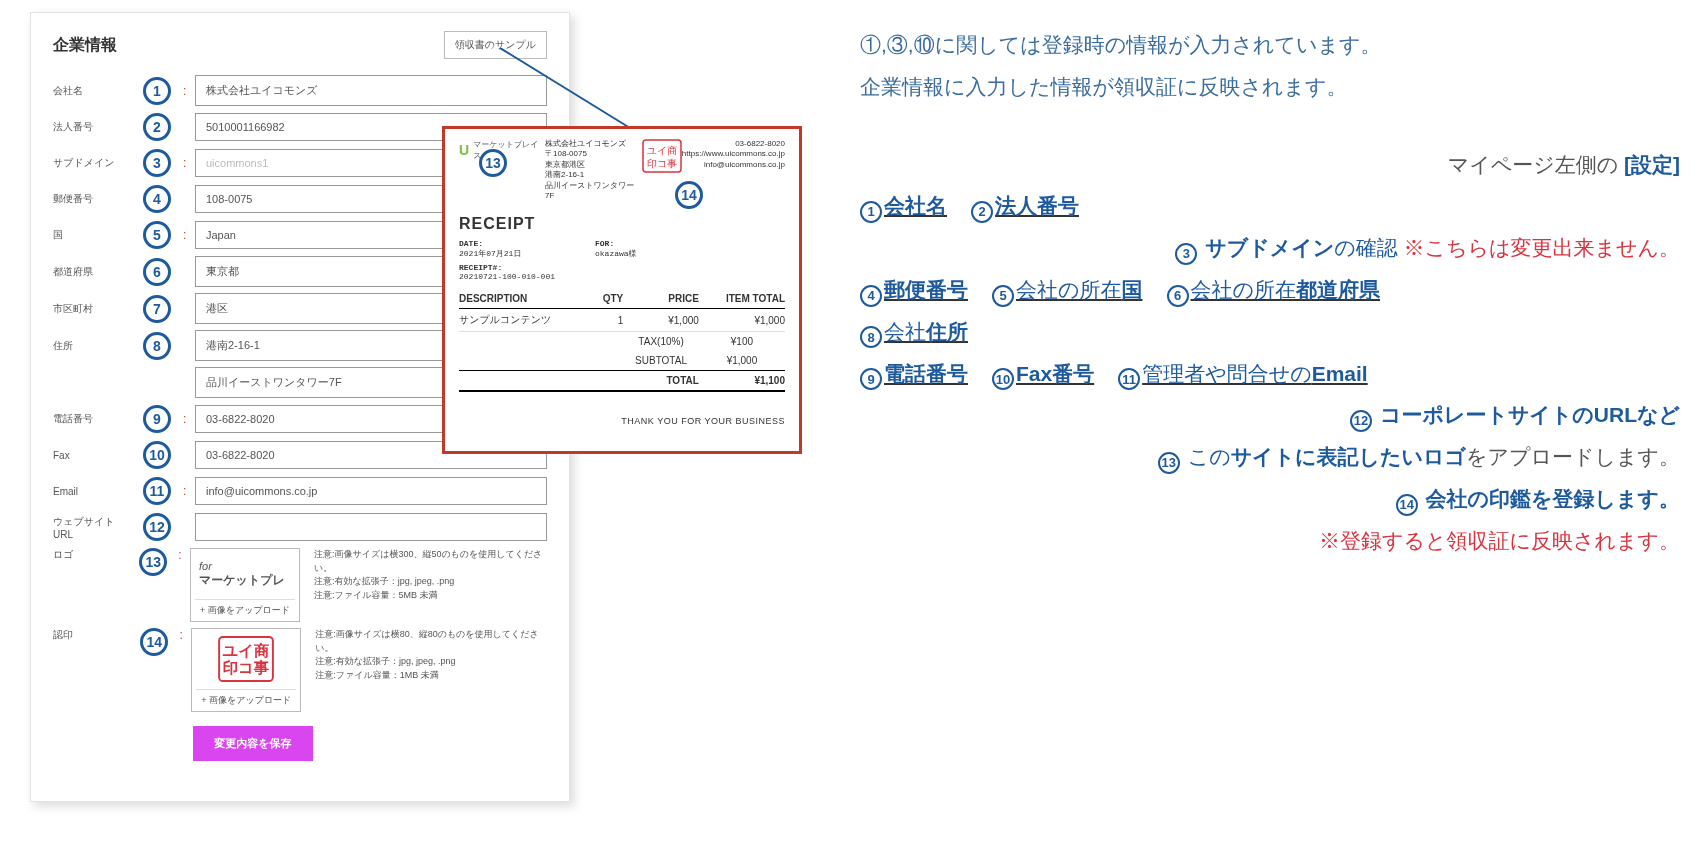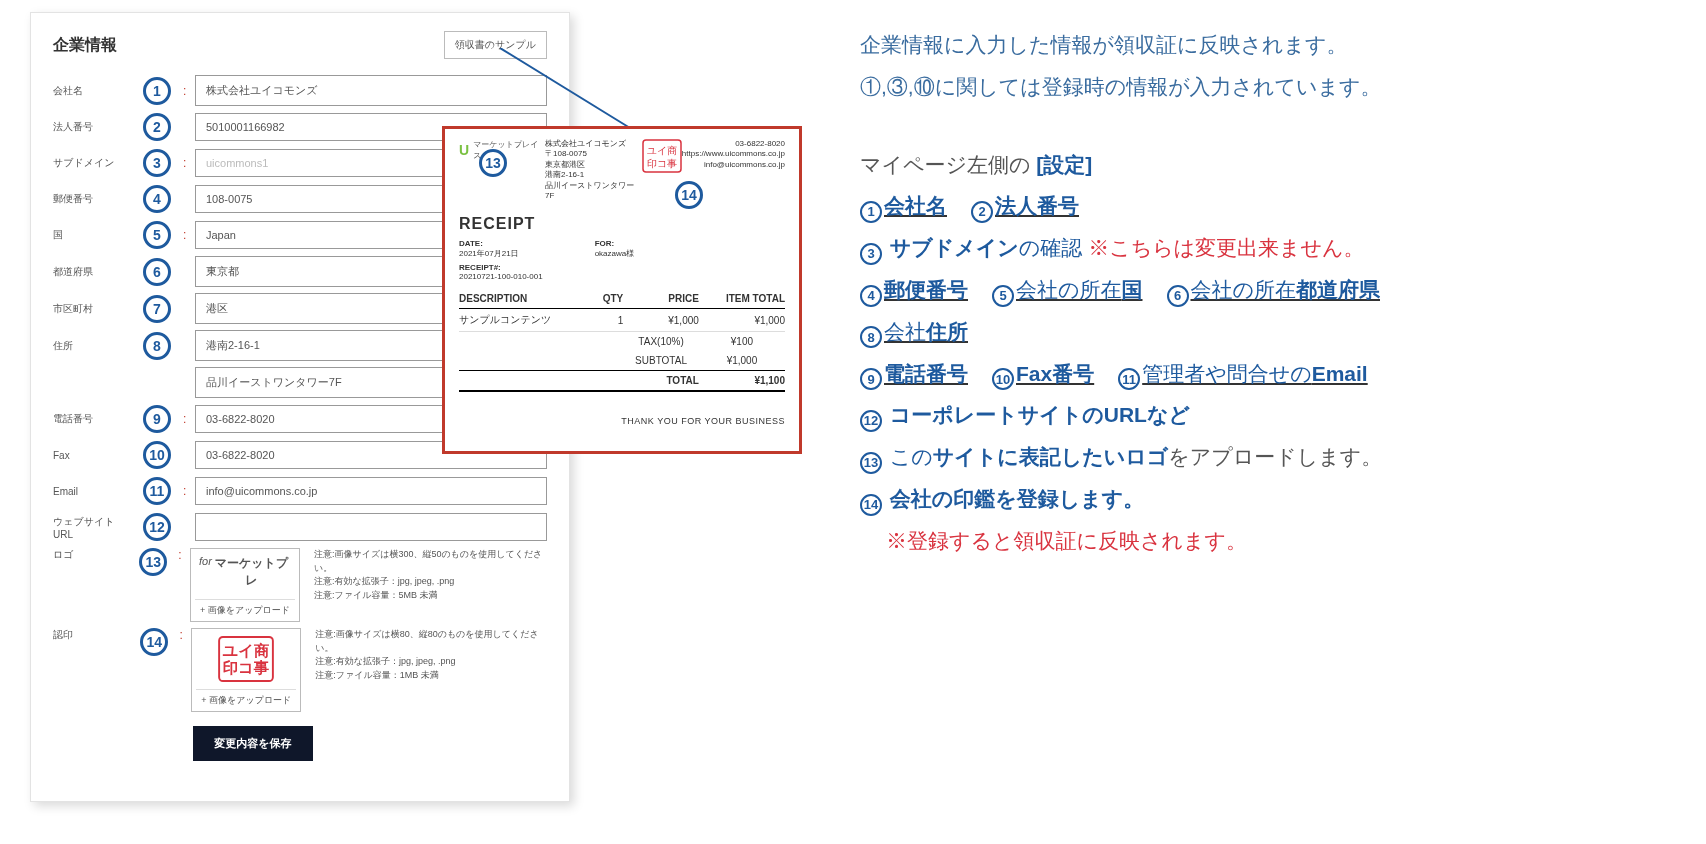--- a/index.html
+++ b/index.html
@@ -103,20 +103,21 @@
     width: 110px;
     border:1px solid #bbb;
     padding:4px;
     font-size:9px;
     color:#555;
     text-align:center;
   }
   .upload-preview .logo-art {
     height: 42px;
     display:flex;
+    flex-direction:column;
     align-items:flex-start;
     justify-content:center;
     padding:2px 4px;
   }
   .upload-preview .logo-art .for { font-style:italic; font-size:11px; }
   .upload-preview .logo-art .jp { font-size:12px; font-weight:bold; }
   .upload-preview .btn-txt {
     border-top:1px solid #ddd;
     margin-top:4px;
     padding-top:4px;
@@ -133,21 +134,21 @@
     font-size: 9px;
     color:#555;
     line-height:1.5;
   }
 
   .save-btn {
     display:block;
     margin: 14px 0 0 140px;
     width: 120px;
     padding: 10px 0;
-    background: #0f172a;
+    background: #d946ef;
     color: #fff;
     font-size: 11px;
     text-align:center;
     font-weight:bold;
     border: none;
   }
 
   
   .receipt {
     position: absolute;
@@ -170,21 +171,21 @@
   .receipt .rhead .brand {
     display:flex; gap:4px; align-items:center;
     font-size:8px; color:#555;
   }
   .receipt .rhead .brand .ulogo { color:#7ac142; font-weight:bold; font-size:14px; }
   .receipt .rhead .company { font-size:8px; line-height:1.3; text-align:left; }
   .receipt .rhead .stamp-mini svg { width: 40px; height: 34px; }
   .receipt .rhead .contact { font-size:8px; text-align:right; line-height:1.3; }
   .receipt .marker-float { position:absolute; }
   .receipt h2 { font-size: 16px; font-weight: 900; margin: 6px 0 6px; letter-spacing:1px; }
-  .receipt .metarow { display:flex; gap:52px; font-size:8px; margin-bottom:8px;}
+  .receipt .metarow { display:flex; gap:40px; font-size:8px; margin-bottom:8px;font-family:Liberation Mono, monospace;}
   .receipt .metarow .k { font-weight:bold; font-size:8px; }
   .receipt table { width:100%; border-collapse: collapse; font-size:10px; }
   .receipt th { text-align:left; border-bottom:1px solid #000; padding:4px 0; font-weight:bold; }
   .receipt th.num, .receipt td.num { text-align:right; }
   .receipt td { padding:4px 0; border-bottom:1px solid #ddd; }
   .receipt .sumrow td { border-bottom: none; text-align: center; }
   .receipt .totalrow td { border-top:1px solid #000; border-bottom:2px solid #000; font-weight:bold;}
   .receipt .thanks { text-align:right; margin-top:24px; font-size:9px; letter-spacing:0.5px;}
 
   
@@ -205,21 +206,21 @@
     line-height: 1.8;
   }
   .explain h1 {
     color: #1e5a9e;
     font-size: 26px;
     font-weight: bold;
     margin-bottom: 16px;
   }
   .explain .para { color: #3a6c9f; margin-bottom: 4px; }
   .explain .gap { height: 36px; }
-  .explain .line { margin-bottom: 4px; }
+  .explain .line { margin-bottom: 4px; text-align: right; }
   .explain .mypage { color:#555; }
   .explain .strong-blue { color:#1e5a9e; font-weight:bold; }
   .explain .blue { color:#1e5a9e; }
   .explain .red { color:#d9333f; }
   .explain .plain { color:#555; }
   .m-inline {
     display:inline-flex;
     width: 22px; height: 22px;
     border: 2.5px solid #1e5a9e;
     border-radius: 50%;
@@ -517,22 +518,22 @@
           <td></td>
       <td class="num">TOTAL</td>
       <td class="num">¥1,100</td>
     </tr>
   </tbody>
     </table>
   <div class="thanks">THANK YOU FOR YOUR BUSINESS</div>
 </div>
 
 <div class="explain">
+  <div class="para">①,③,⑩に関しては登録時の情報が入力されています。</div>
   <div class="para">企業情報に入力した情報が領収証に反映されます。</div>
-  <div class="para">①,③,⑩に関しては登録時の情報が入力されています。</div>
 
   <div class="gap"></div>
 
   <div class="line">
     <span class="mypage">マイページ左側の </span>
     <span class="strong-blue">[設定]</span>
   </div>
 
   <div class="group">
     <span><span class="m-inline">1</span><span class="strong-blue">会社名</span></span>

